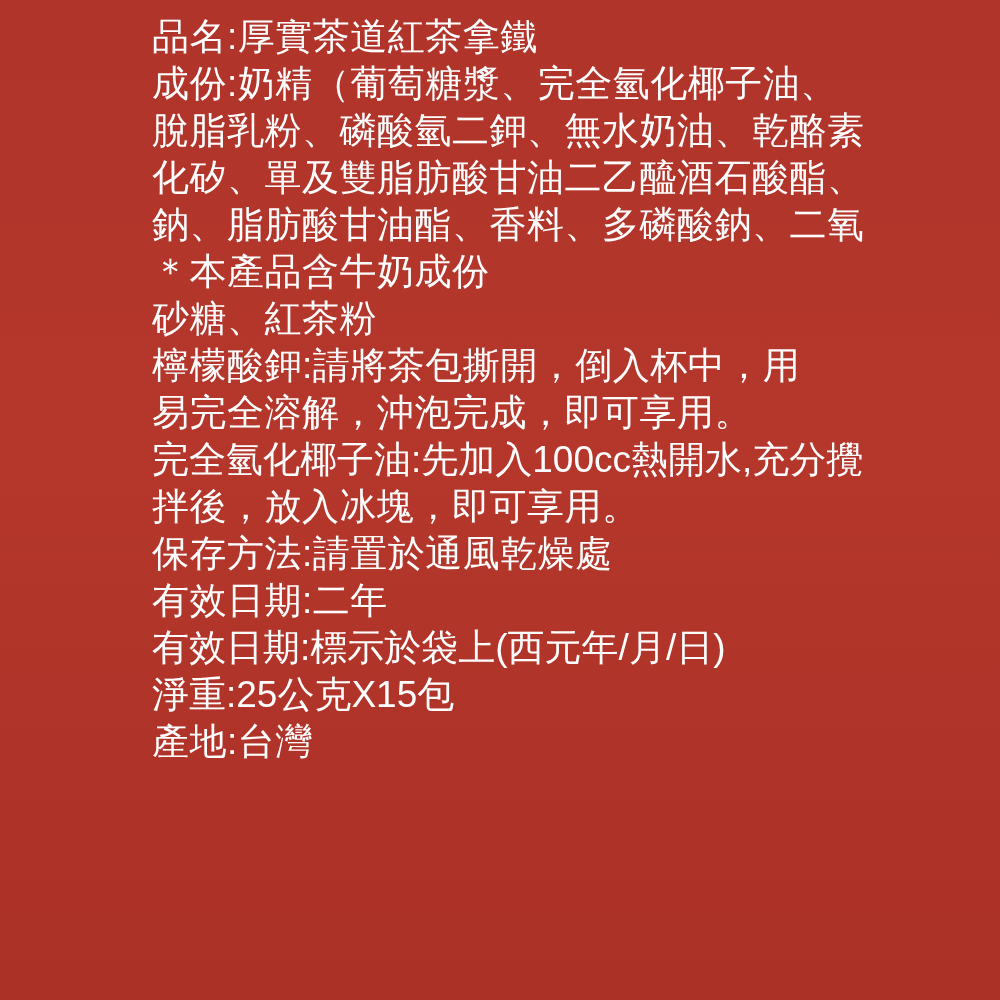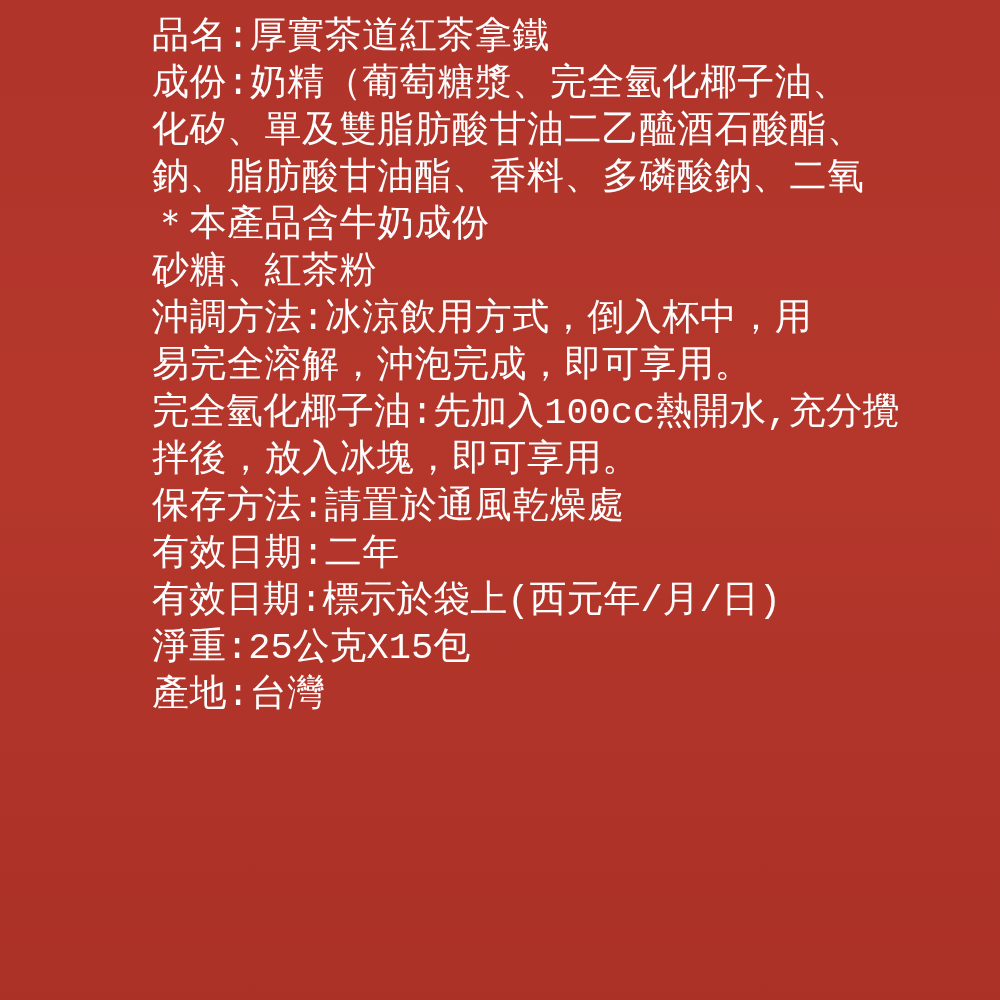--- a/index.html
+++ b/index.html
@@ -29,38 +29,38 @@
     padding: 0;
     color: #ffffff;
   }
   .info-list li {
     font-size: 37px;
     line-height: 1.27;
     letter-spacing: 0.5px;
     color: #fdfdfd;
     white-space: pre-wrap;
     font-weight: 400;
-    font-family: Liberation Mono, monospace;
   }
   .info-list li.tight {
     letter-spacing: 0px;
   }
 </style>
 </head>
 <body>
 
 <div class="label-panel">
   <ul class="info-list">
     <li>品名:厚實茶道紅茶拿鐵</li>
     <li>成份:奶精（葡萄糖漿、完全氫化椰子油、</li>
+    <li>脫脂乳粉、磷酸氫二鉀、無水奶油、乾酪素</li>
     <li>化矽、單及雙脂肪酸甘油二乙醯酒石酸酯、</li>
     <li>鈉、脂肪酸甘油酯、香料、多磷酸鈉、二氧</li>
     <li>＊本產品含牛奶成份</li>
     <li>砂糖、紅茶粉</li>
-    <li>沖調方法:冰涼飲用方式，倒入杯中，用</li>
+    <li>檸檬酸鉀:請將茶包撕開，倒入杯中，用</li>
     <li>易完全溶解，沖泡完成，即可享用。</li>
     <li class="tight">完全氫化椰子油:先加入100cc熱開水,充分攪</li>
     <li>拌後，放入冰塊，即可享用。</li>
     <li>保存方法:請置於通風乾燥處</li>
     <li>有效日期:二年</li>
     <li class="tight">有效日期:標示於袋上(西元年/月/日)</li>
     <li class="tight">淨重:25公克X15包</li>
     <li>產地:台灣</li>
   </ul>
 </div>

